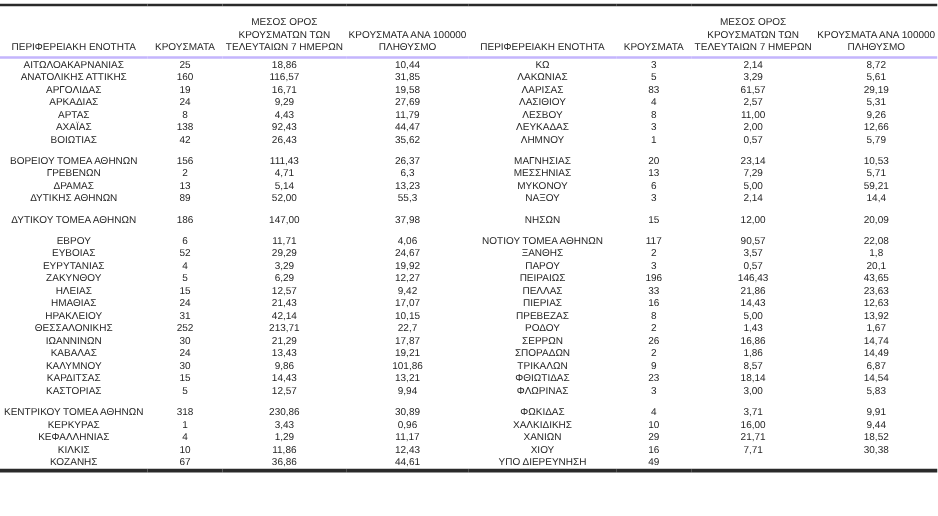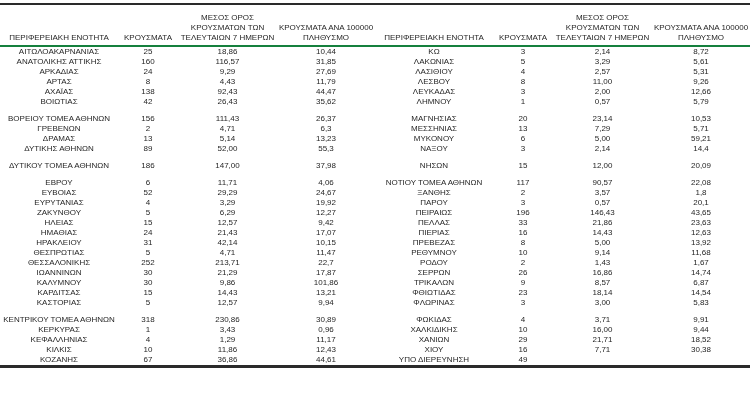--- a/index.html
+++ b/index.html
@@ -23,21 +23,21 @@
     color: #262626;
   }
   thead th {
     font-weight: normal;
     font-size: 8px;
     line-height: 10px;
     text-align: center;
     vertical-align: bottom;
     padding: 2px 1px 2px 1px;
     height: 42px;
-    border-bottom: 2px solid #15803d;
+    border-bottom: 2px solid #c4b5fd;
     white-space: nowrap;
     overflow: hidden;
   }
   thead th .hline { display: block; }
   tbody td {
     font-size: 8px;
     line-height: 9.9px;
     height: 10px;
     padding: 0 1px;
     text-align: center;
@@ -104,20 +104,30 @@
           <td>ΑΝΑΤΟΛΙΚΗΣ ΑΤΤΙΚΗΣ</td>
           <td>160</td>
           <td>116,57</td>
           <td>31,85</td>
           <td>ΛΑΚΩΝΙΑΣ</td>
           <td>5</td>
           <td>3,29</td>
           <td>5,61</td>
         </tr>
         <tr>
+          <td>ΑΡΓΟΛΙΔΑΣ</td>
+          <td>19</td>
+          <td>16,71</td>
+          <td>19,58</td>
+          <td>ΛΑΡΙΣΑΣ</td>
+          <td>83</td>
+          <td>61,57</td>
+          <td>29,19</td>
+        </tr>
+        <tr>
           <td>ΑΡΚΑΔΙΑΣ</td>
           <td>24</td>
           <td>9,29</td>
           <td>27,69</td>
           <td>ΛΑΣΙΘΙΟΥ</td>
           <td>4</td>
           <td>2,57</td>
           <td>5,31</td>
         </tr>
         <tr>
@@ -294,50 +304,50 @@
           <td>ΗΡΑΚΛΕΙΟΥ</td>
           <td>31</td>
           <td>42,14</td>
           <td>10,15</td>
           <td>ΠΡΕΒΕΖΑΣ</td>
           <td>8</td>
           <td>5,00</td>
           <td>13,92</td>
         </tr>
         <tr>
-          <td>ΘΕΣΠΡΩΤΙΑΣ</td>
-          <td>5</td>
-          <td>4,71</td>
-          <td>11,47</td>
-          <td>ΡΕΘΥΜΝΟΥ</td>
-          <td>10</td>
-          <td>9,14</td>
-          <td>11,68</td>
-        </tr>
-        <tr>
           <td>ΘΕΣΣΑΛΟΝΙΚΗΣ</td>
           <td>252</td>
           <td>213,71</td>
           <td>22,7</td>
           <td>ΡΟΔΟΥ</td>
           <td>2</td>
           <td>1,43</td>
           <td>1,67</td>
         </tr>
         <tr>
           <td>ΙΩΑΝΝΙΝΩΝ</td>
           <td>30</td>
           <td>21,29</td>
           <td>17,87</td>
           <td>ΣΕΡΡΩΝ</td>
           <td>26</td>
           <td>16,86</td>
           <td>14,74</td>
         </tr>
         <tr>
+          <td>ΚΑΒΑΛΑΣ</td>
+          <td>24</td>
+          <td>13,43</td>
+          <td>19,21</td>
+          <td>ΣΠΟΡΑΔΩΝ</td>
+          <td>2</td>
+          <td>1,86</td>
+          <td>14,49</td>
+        </tr>
+        <tr>
           <td>ΚΑΛΥΜΝΟΥ</td>
           <td>30</td>
           <td>9,86</td>
           <td>101,86</td>
           <td>ΤΡΙΚΑΛΩΝ</td>
           <td>9</td>
           <td>8,57</td>
           <td>6,87</td>
         </tr>
         <tr>

